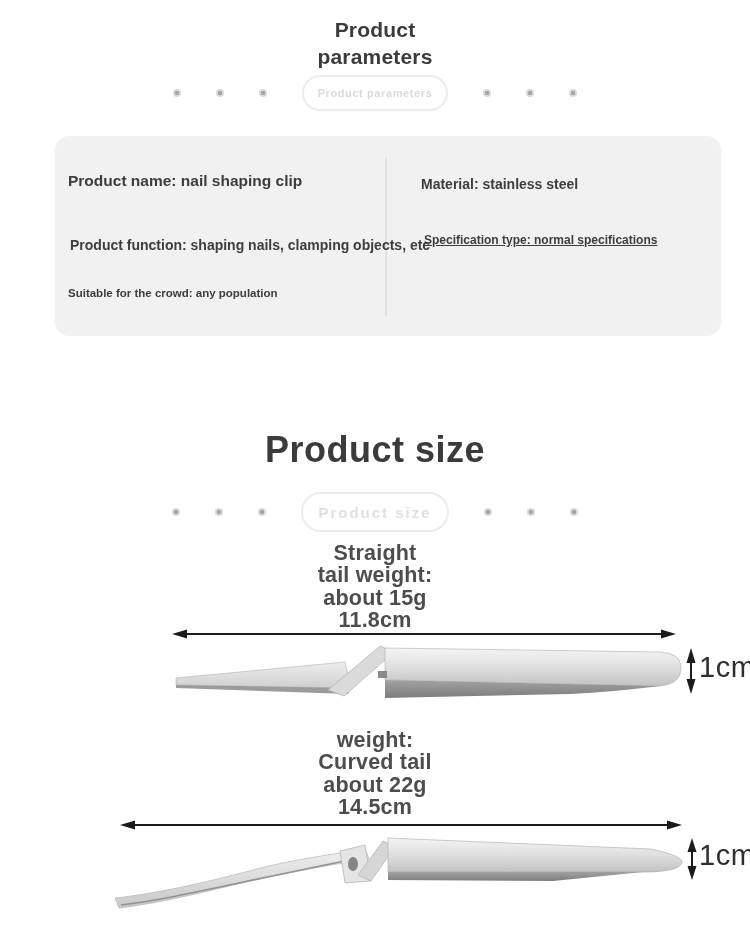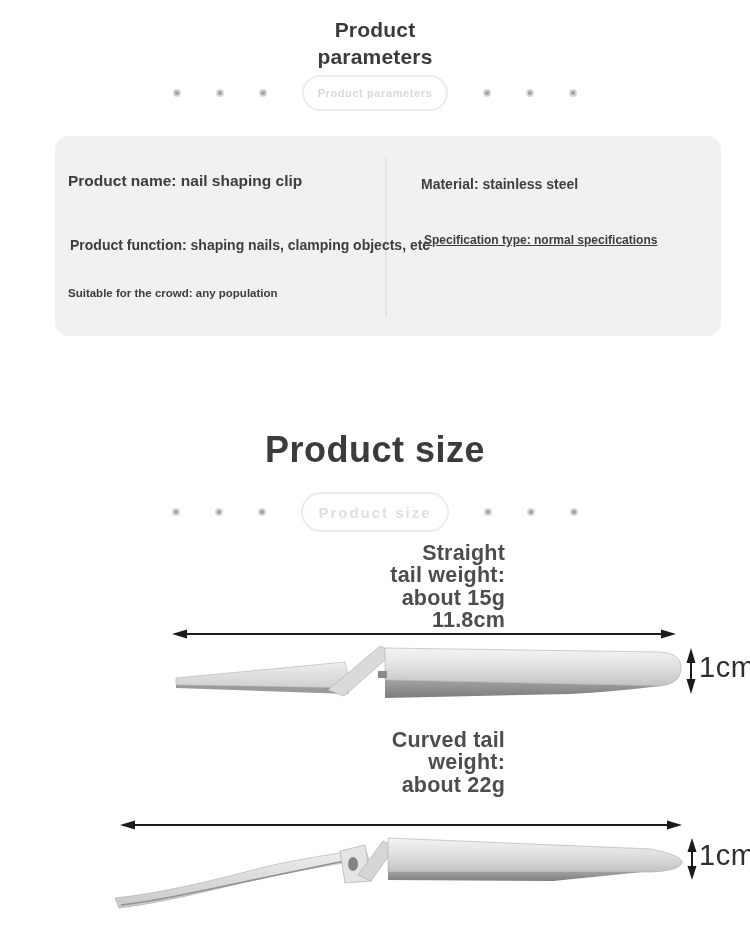--- a/index.html
+++ b/index.html
@@ -59,21 +59,21 @@
   .spec { position: absolute; color: #3d3d3d; white-space: nowrap; font-weight: 700; }
   .spec.l1 { left: 13px; top: 36px;  font-size: 15.5px; }
   .spec.l2 { left: 15px; top: 94px;  font-size: 14px; margin-top: 7px; }
   .spec.l3 { left: 13px; top: 151px; font-size: 11.5px; }
   .spec.r1 { left: 366px; top: 40px; font-size: 14px; }
   .spec.r2 { left: 369px; top: 97px; font-size: 12px; text-decoration: underline; }
 
   
   .weight-block {
     position: absolute; left: 50%; transform: translateX(-50%);
-    width: 260px; text-align: right;
+    width: 260px; text-align: center;
     font-size: 21.5px; font-weight: 700; color: #4d4d4d; line-height: 22.4px;
     letter-spacing: 0.2px;
   }
   .weight-block.w1 { top: 542px; }
   .weight-block.w2 { top: 729px; }
 
   
   .fig { position: absolute; }
   .fig.f1 { left: 150px; top: 624px; width: 562px; height: 102px; }
   .fig.f2 { left: 103px; top: 815px; width: 604px; height: 112px; }
@@ -168,23 +168,24 @@
 
     <g stroke="#1b1b1b" stroke-width="2" fill="#1b1b1b">
       <line x1="541" y1="37" x2="541" y2="57"></line>
       <polygon points="541,24 536.5,39 545.5,39" stroke="none"></polygon>
       <polygon points="541,70 536.5,55 545.5,55" stroke="none"></polygon>
     </g>
   </svg>
   <div class="cm-label c1">1cm</div>
 
   <div class="weight-block w2">
+    <div>weight:</div>
     <div>Curved tail</div>
-    <div>weight:</div>
     <div>about 22g</div>
+    <div>14.5cm</div>
   </div>
 
   <svg class="fig f2" viewBox="0 0 604 112" xmlns="http://www.w3.org/2000/svg">
     <defs>
       <linearGradient id="cBody" x1="0" y1="0" x2="0" y2="1">
         <stop offset="0" stop-color="#f4f4f4"></stop>
           <stop offset="0.55" stop-color="#dcdcdc"></stop>
           <stop offset="1" stop-color="#c3c3c3"></stop>
       </linearGradient>
       <linearGradient id="cArm" x1="0" y1="0" x2="0" y2="1">

